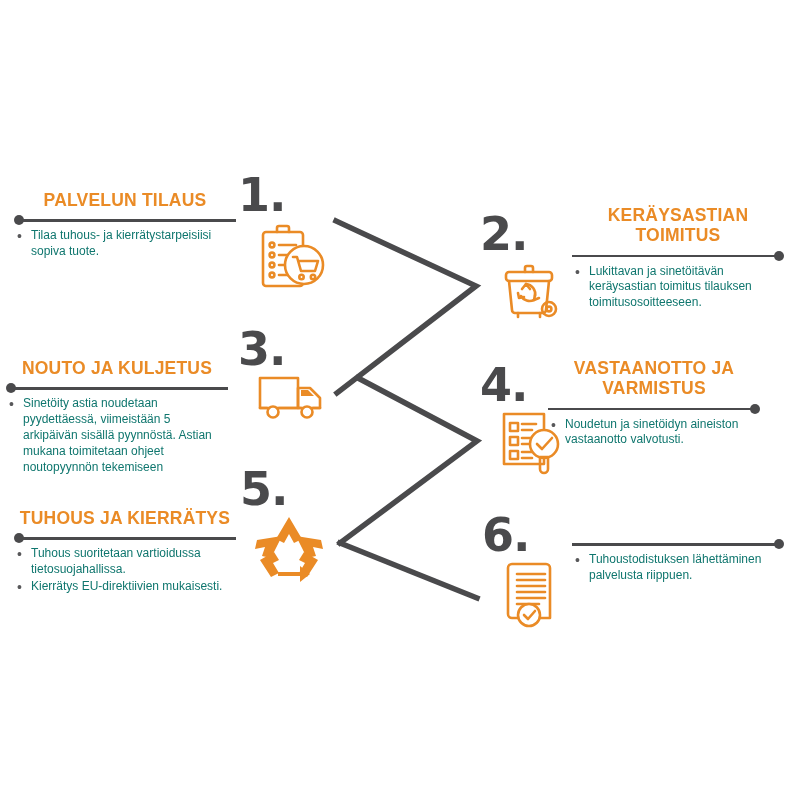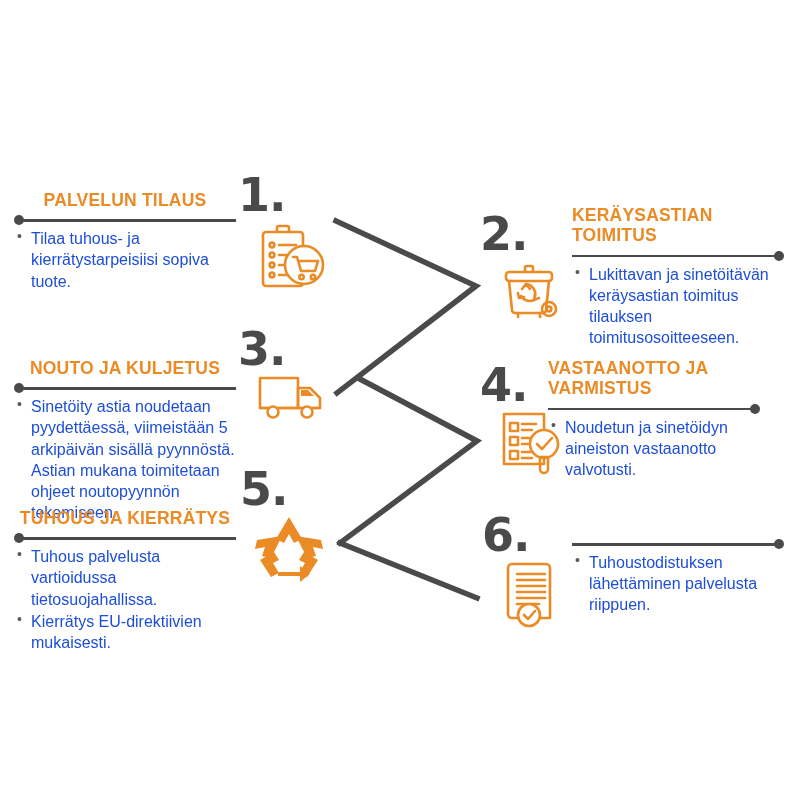--- a/index.html
+++ b/index.html
@@ -19,43 +19,43 @@
 
   .step-title {
     color: #EA8B26;
     font-weight: bold;
     font-size: 17.5px;
     letter-spacing: 0.2px;
     line-height: 1.16;
     white-space: pre-line;
   }
   .step.left .step-title  { text-align: center; }
-  .step.right .step-title { }
+  .step.right .step-title { text-align: center; }
 
   
   .rule { position: relative; height: 10px; margin: 5px 0 3px 0; }
   .rule .bar {
     position: absolute; top: 4px; height: 2.6px;
     background: #4a4a4c; left: 0; right: 0;
   }
   .rule .dot {
     position: absolute; top: 0px; width: 10px; height: 10px;
     border-radius: 50%; background: #4a4a4c;
   }
   .rule.dot-left  .dot { left: 0; }
   .rule.dot-left  .bar { left: 5px; right: 0; }
   .rule.dot-right .dot { right: 0; }
   .rule.dot-right .bar { left: 0; right: 5px; }
 
   ul.bullets { list-style: none; margin: 0; padding: 0; }
   ul.bullets li {
     position: relative;
     padding-left: 17px;
-    color: #1d4ed8;
-    font-size: 16px;
+    color: #0f766e;
+    font-size: 12px;
     line-height: 1.32;
     margin-bottom: 1px;
   }
   ul.bullets li::before {
     content: "•";
     position: absolute; left: 3px; top: -1px;
     color: #58585a; font-size: 14px;
   }
 
   
@@ -139,21 +139,21 @@
         <path d="M30 32 a10 10 0 0 1 9 12"></path>
         <path d="M43 46 l-5 2 l1 -5"></path>
         <path d="M38 48 a10 10 0 0 1 -13 -4"></path>
         <path d="M22 41 l1 5 l5 -1"></path>
         <circle cx="53" cy="57" r="7"></circle>
         <circle cx="53" cy="57" r="2.4"></circle>
       </g>
     </svg>
   </div>
 
-  <div class="step left" style="left:14px; top:358px; width:222px;">
+  <div class="step left" style="left:6px; top:358px; width:222px;">
     <div class="step-title">NOUTO JA KULJETUS</div>
     <div class="rule dot-left">
       <span class="dot"></span>
       <span class="bar"></span>
     </div>
     <ul class="bullets">
       <li>Sinetöity astia noudetaan pyydettäessä, viimeistään 5 arkipäivän sisällä pyynnöstä. Astian mukana toimitetaan ohjeet noutopyynnön tekemiseen</li>
     </ul>
   </div>
   <div class="numeral" style="left:238px; top:326px;">3.</div>
@@ -204,21 +204,21 @@
     </svg>
   </div>
 
   <div class="step left" style="left:14px; top:508px; width:222px;">
     <div class="step-title">TUHOUS JA KIERRÄTYS</div>
     <div class="rule dot-left">
       <span class="dot"></span>
       <span class="bar"></span>
     </div>
     <ul class="bullets">
-      <li>Tuhous palvelusta vartioidussa tietosuojahallissa.</li>
+      <li>Tuhous suoritetaan vartioidussa tietosuojahallissa.</li>
       <li>Kierrätys EU-direktiivien mukaisesti.</li>
     </ul>
   </div>
   <div class="numeral" style="left:240px; top:466px;">5.</div>
   <div class="icon-wrap" style="left:250px; top:510px; width:78px; height:78px;">
     <svg viewBox="0 0 78 78" width="78" height="78">
       <g fill="#EA8B26">
         <path d="M39 7 l13 22 l-8 4 l-5 -9 l-5 9 l-8 -4 z"></path>
         <path d="M20 34 l-5 10 l-9 -2 l3 -9 l-10 2 l2 -9 l25 -4 z" transform="translate(6,4)"></path>
         <path d="M58 34 l5 10 l9 -2 l-3 -9 l10 2 l-2 -9 l-25 -4 z" transform="translate(-6,4)"></path>

